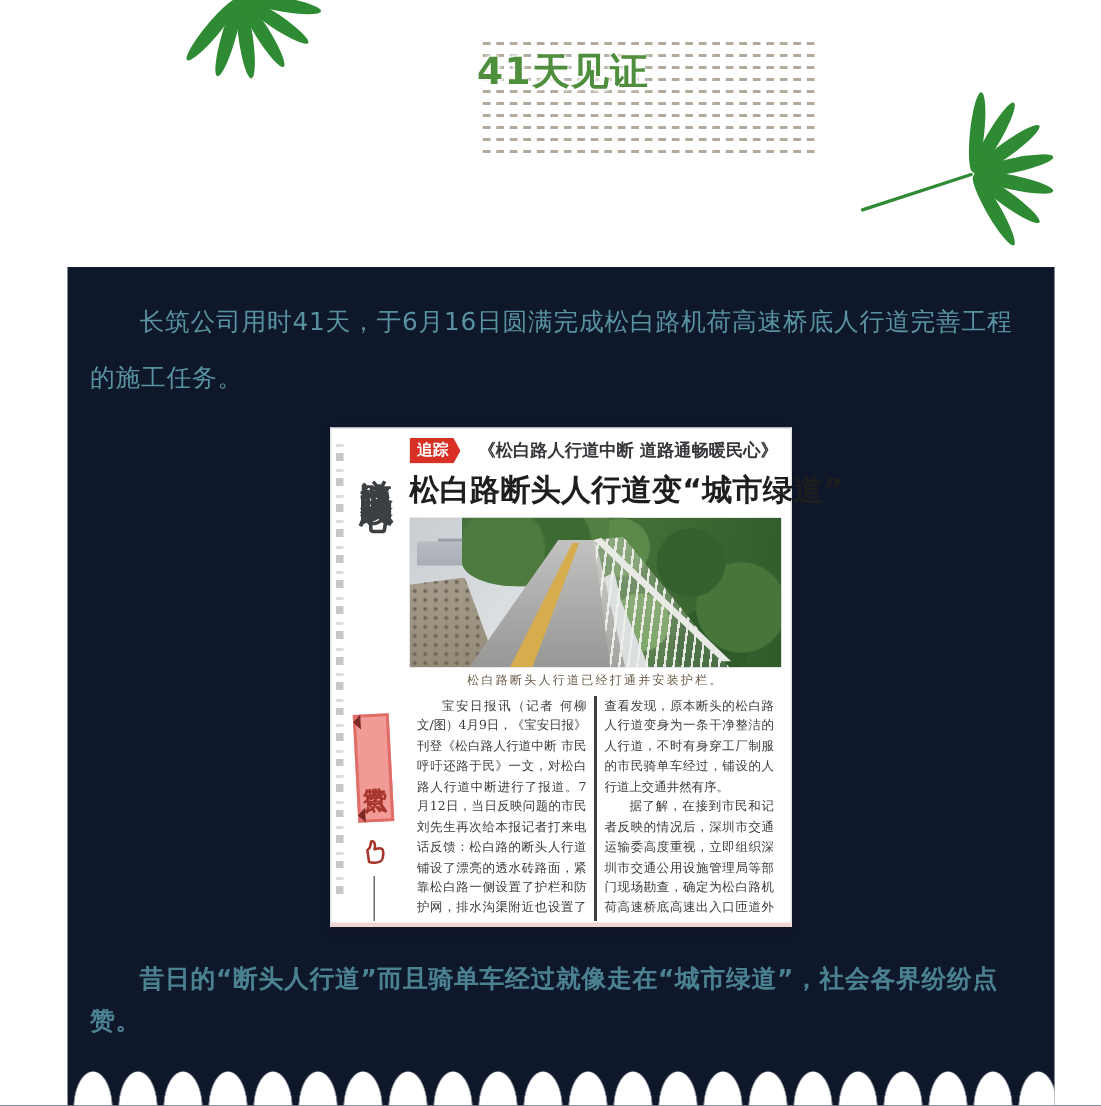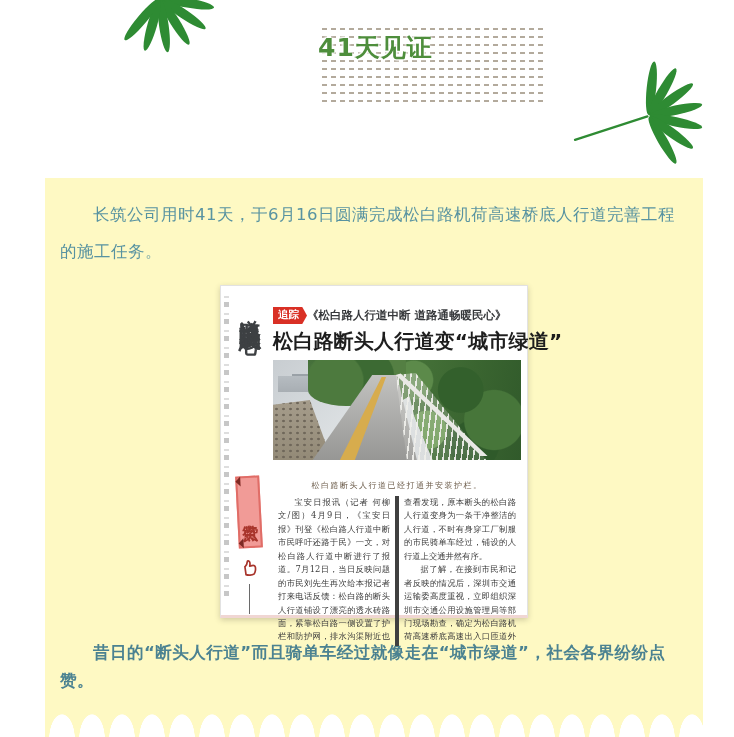--- a/index.html
+++ b/index.html
@@ -24,21 +24,21 @@
   }
   .title-line{
     font-size:25px;font-weight:bold;color:#4e8e3c;line-height:38px;
     letter-spacing:1px;
     text-shadow:0 0 3px #fff,0 0 5px #fff,1px 1px 2px #fff,-1px -1px 2px #fff;
   }
   .title-line.first{padding-top:3px;}
   
   .panel{
     position:absolute;left:45px;top:178px;width:658px;height:559px;
-    background:#fef9c3;
+    background:#0f172a;
   }
   .intro{
     margin:18px 15px 0;font-size:16.5px;line-height:37px;color:#5893a1;
     text-indent:2em;letter-spacing:.5px;
   }
   
   .clipping{
     width:308px;height:333px;box-sizing:border-box;
     margin:15px auto 0;background:#fff;
     border:1px solid #e2e2e2;border-bottom:3px solid #f0d6d3;
@@ -64,21 +64,21 @@
   }
   .ribbon::before,.ribbon::after{
     content:"";position:absolute;left:-7px;width:0;height:0;
     border:5px solid transparent;
   }
   .ribbon::before{top:-2px;border-right-color:#7e2a24;}
   .ribbon::after{bottom:-2px;border-right-color:#7e2a24;}
   .thumb{position:absolute;left:14px;top:262px;width:24px;height:26px;transform:rotate(-8deg);}
   .tail-line{position:absolute;left:25px;top:292px;width:1px;height:30px;background:#6a6a6a;}
   .clip-main{flex:1;min-width:0;padding-left:3px;}
-  .tagline{display:flex;align-items:center;gap:0;margin-top:15px;}
+  .tagline{display:flex;align-items:center;gap:12px;margin-top:0;}
   .tag{
     flex:none;background:#d93025;color:#fff;font-size:10.5px;font-weight:bold;
     padding:1px 8px 2px 5px;
     clip-path:polygon(0 0,86% 0,100% 50%,86% 100%,0 100%);
   }
   .ref{font-size:11.5px;font-weight:bold;color:#36383b;white-space:nowrap;overflow:hidden;}
   .headline{
     font-size:20px;font-weight:bold;color:#1e1e1e;margin-top:4px;
     letter-spacing:.2px;white-space:nowrap;
   }
@@ -120,29 +120,29 @@
     background:#d7ac4d;}
   .ph-fence{position:absolute;inset:0;
     clip-path:polygon(54% 100%,86% 100%,57.5% 13%,49.5% 15%);
     background:
       repeating-linear-gradient(97deg,rgba(238,238,234,.95) 0 1.6px,rgba(238,238,234,0) 1.6px 6px),
       linear-gradient(rgba(225,225,220,.4),rgba(225,225,220,.15));}
   .ph-rail{position:absolute;inset:0;
     clip-path:polygon(49.5% 15%,84% 96%,86.5% 96%,51.5% 13.5%);
     background:#e9e9e5;}
   .photo-caption{
-    font-size:8px;color:#6b5b49;text-align:center;margin-top:20px;letter-spacing:1.5px;
+    font-size:8px;color:#6b5b49;text-align:center;margin-top:3px;letter-spacing:1.5px;
     white-space:nowrap;overflow:hidden;
   }
   
   .cols{display:flex;margin-top:5px;height:150px;overflow:hidden;
     font-family:"DejaVu Serif","Liberation Serif",serif;}
   .col{flex:1;min-width:0;font-size:8.3px;line-height:1.62;color:#3b3b3b;
     text-align:justify;padding:0 5px;}
-  .col + .col{border-left:4px solid #404040;}
+  .col + .col{border-left:2px solid #404040;}
   .col p{margin:0;}
   .col p.ind{text-indent:2em;}
   
   .source{
     margin:13px 0 0 13px;font-size:15.5px;font-weight:bold;color:#8b8d90;
     letter-spacing:1px;
   }
   .closing{
     margin:21px 15px 0;font-size:16.5px;font-weight:bold;color:#4b8291;
     text-indent:2em;line-height:1.7;letter-spacing:.5px;

